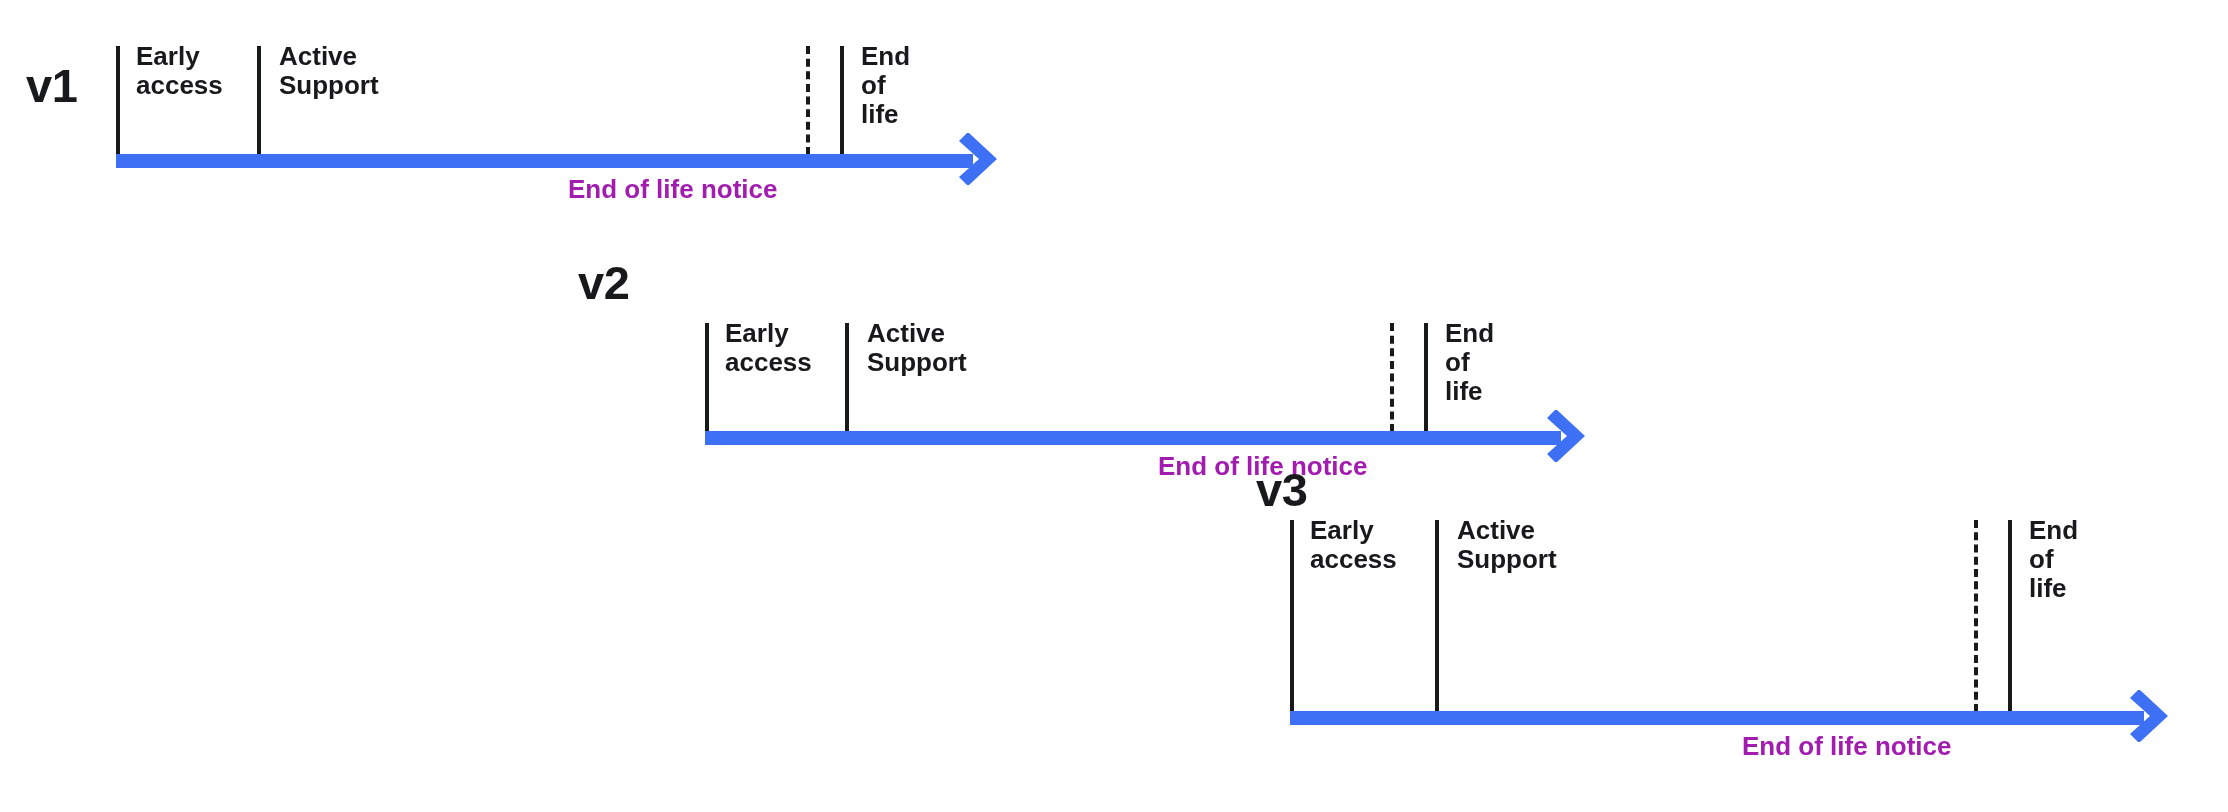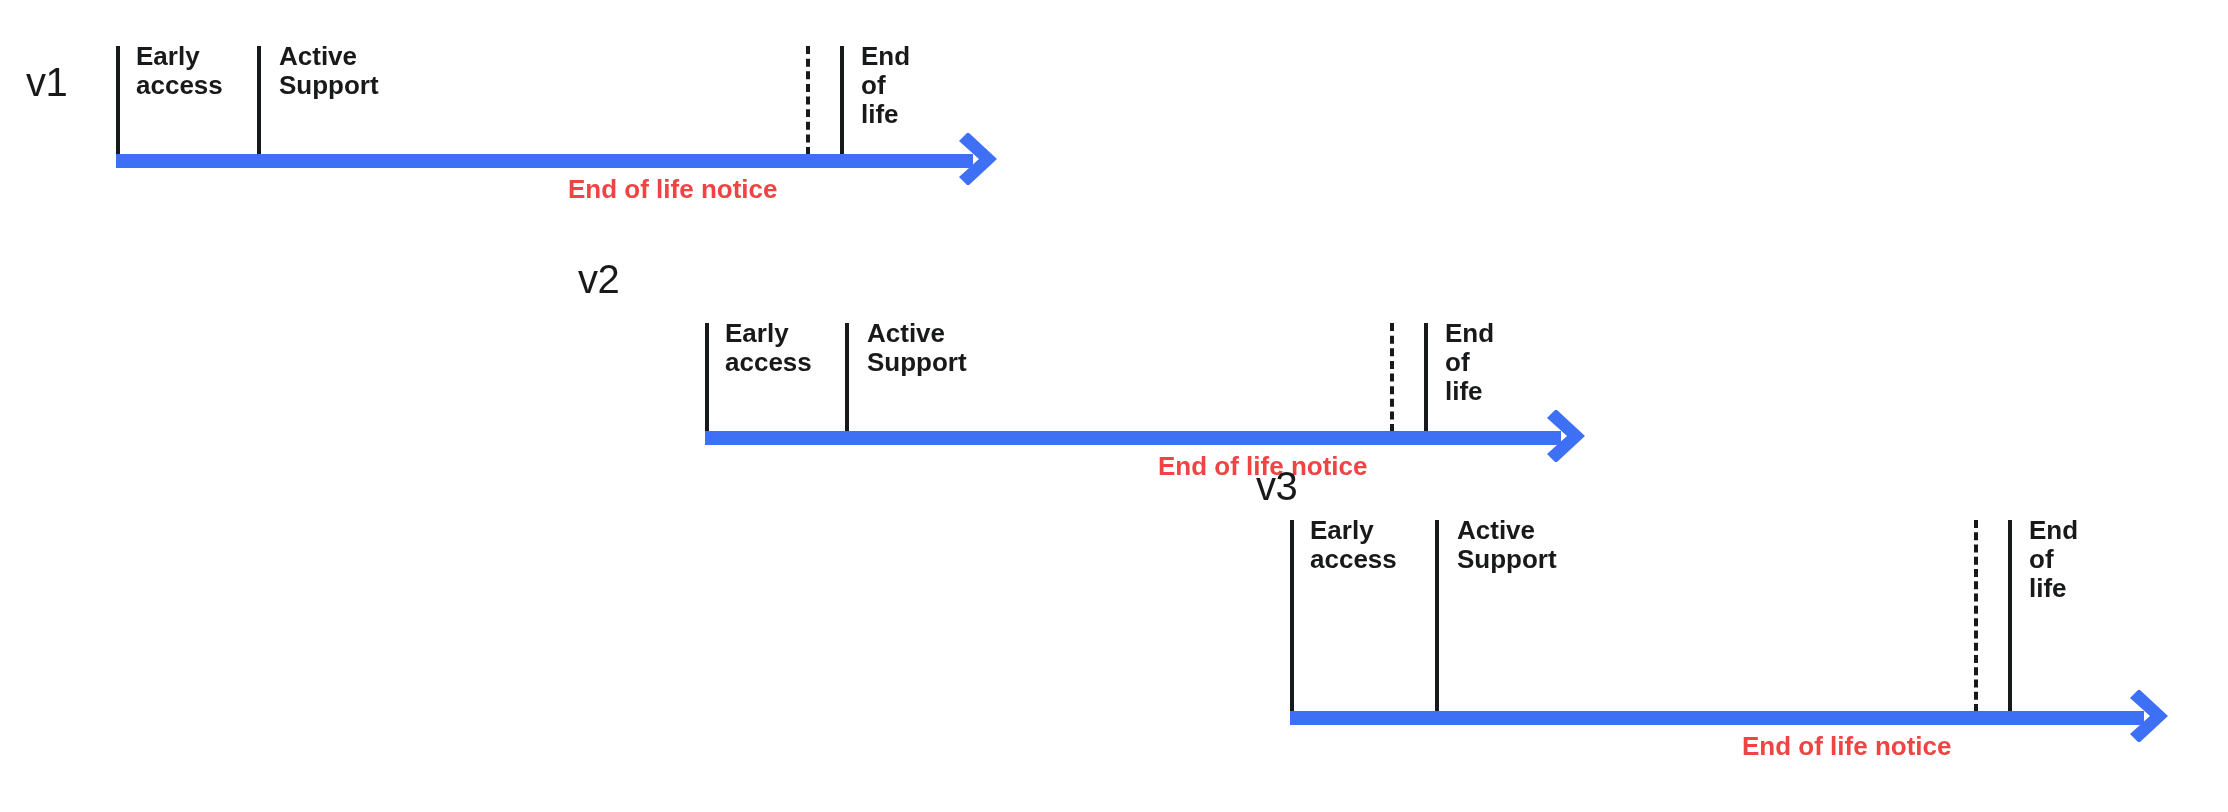--- a/index.html
+++ b/index.html
@@ -18,22 +18,22 @@
     background: #ffffff;
     overflow: hidden;
   }
   .timeline-row {
     position: absolute;
     left: 0;
     top: 0;
   }
   .version-label {
     position: absolute;
-    font-size: 40px;
-    font-weight: 400;
+    font-size: 47px;
+    font-weight: 700;
     color: #18191a;
     letter-spacing: -0.5px;
     line-height: 1;
     white-space: nowrap;
   }
   .tick {
     position: absolute;
     width: 4px;
     background: #18191a;
   }
@@ -48,21 +48,21 @@
     font-size: 26px;
     font-weight: 700;
     color: #18191a;
     line-height: 1.12;
     white-space: pre-line;
   }
   .notice-label {
     position: absolute;
     font-size: 26px;
     font-weight: 700;
-    color: #ef4444;
+    color: #a21caf;
     line-height: 1.12;
     white-space: nowrap;
   }
   .track {
     position: absolute;
     height: 14px;
   }
   .track-bar {
     position: absolute;
     left: 0;

